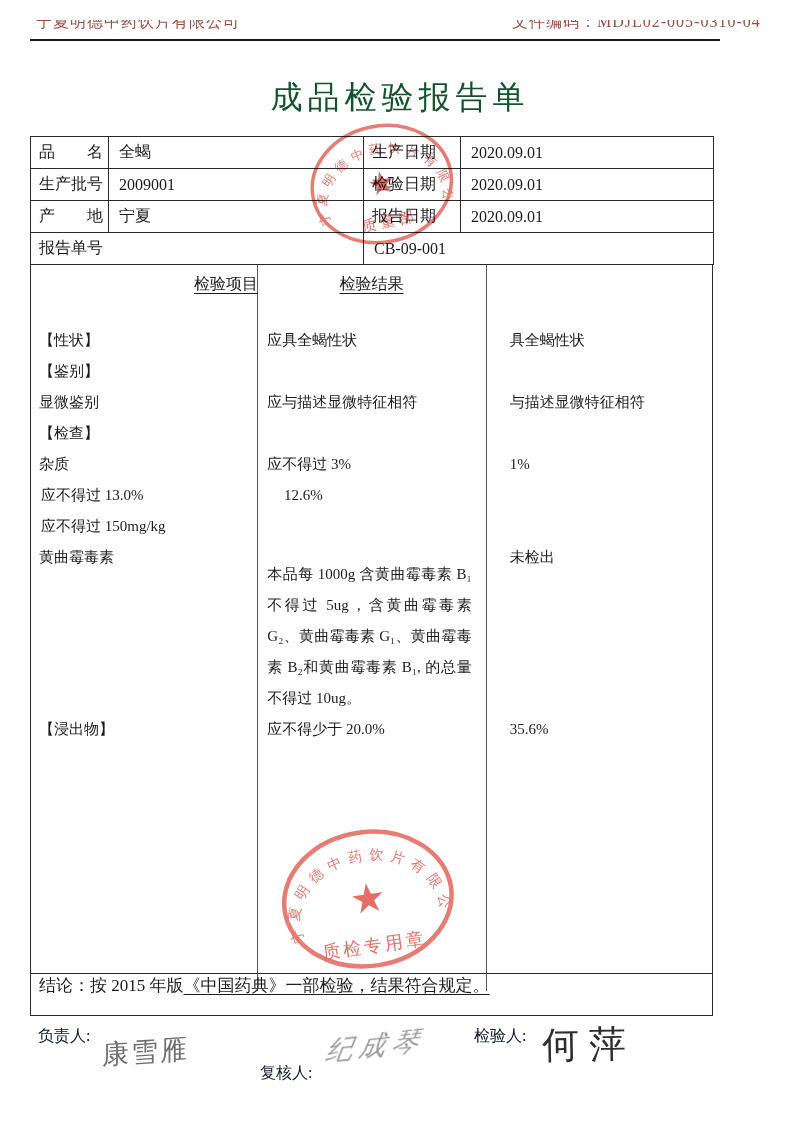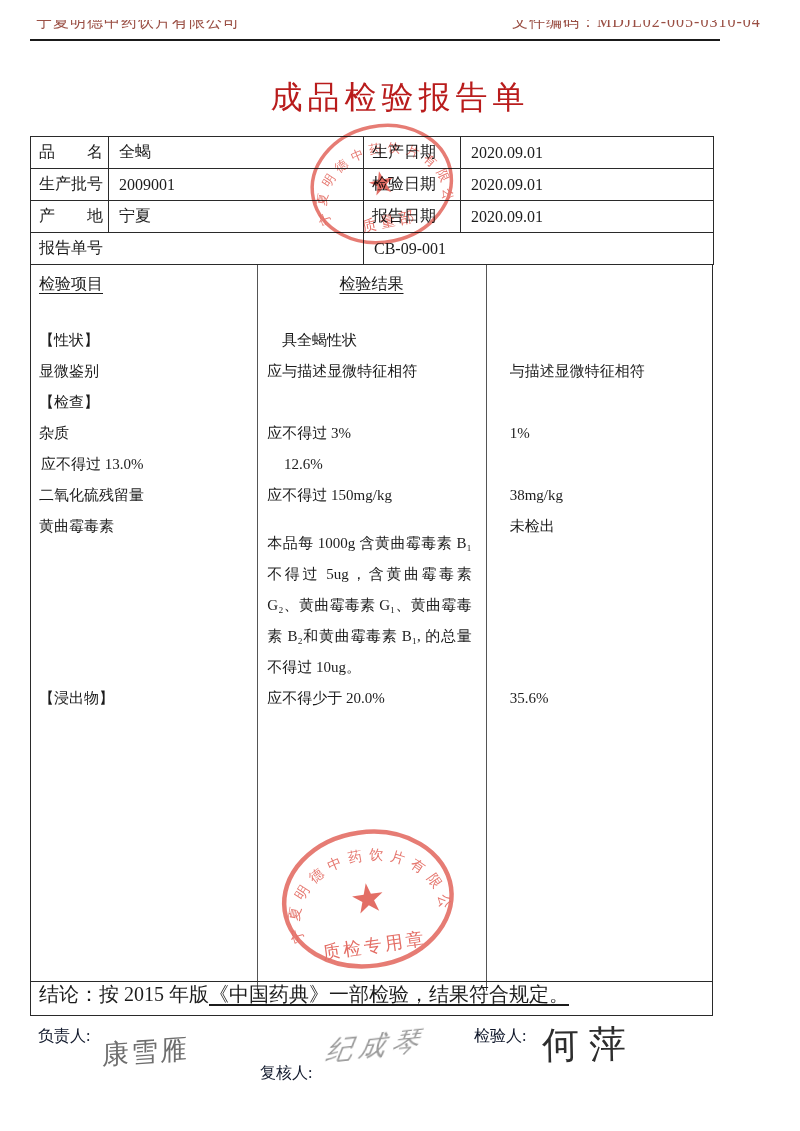--- a/index.html
+++ b/index.html
@@ -11,55 +11,55 @@
   .page-header { position:absolute; left:0; top:0; width:800px; height:42px; }
   .clip-line { position:absolute; top:20px; height:13px; overflow:hidden; }
   .clip-line > span { display:block; margin-top:-9px; font-size:16px; line-height:22px;
                       color:#9a4f44; letter-spacing:1px; white-space:nowrap; }
   .clip-left  { left:36px; }
   .clip-right { left:512px; }
   .header-rule { position:absolute; left:30px; top:39px; width:690px; height:2px; background:#1a1a1a; }
 
   
   .report-title { position:absolute; left:0; top:76px; width:800px; text-align:center;
-                  font-size:32px; letter-spacing:5px; color:#b91c1c; }
+                  font-size:32px; letter-spacing:5px; color:#14532d; }
 
   
   .info-table { position:absolute; left:30px; top:136px; width:683px; border-collapse:collapse; table-layout:fixed; }
   .info-table td { border:1px solid #2a2a2a; height:32px; font-size:16px; padding:0 0 0 10px;
                    vertical-align:middle; white-space:nowrap; overflow:hidden; }
   .info-table col.c1 { width:78px; }
   .info-table col.c2 { width:255px; }
   .info-table col.c3 { width:97px; }
   .info-table col.c4 { width:253px; }
   .info-table td.lbl { padding-left:8px;font-family:Liberation Serif, serif; }
 
   
   .main-table { position:absolute; left:30px; top:264px; width:683px; height:752px;
                 border:1.5px solid #2a2a2a; }
   .vline { position:absolute; top:0; width:1px; background:#555; height:726px; }
   .vline.v1 { left:226px; }
   .vline.v2 { left:455px; }
   .mt-header { position:absolute; left:0; top:0; width:100%; height:37px; display:flex; }
   .mt-header .hc { font-size:16px; padding-top:9px; }
   .mt-header .hc span { text-decoration:underline; text-underline-offset:4px; }
-  .hc.h1 { width:227px; padding-left:8px; }
+  .hc.h1 { width:227px; padding-left:8px;text-align:right; }
   .hc.h2 { width:229px; text-align:center; }
   .hc.h3 { width:227px; text-align:center; }
   .mt-body { position:absolute; left:0; top:37px; width:100%; }
   .mt-row { display:flex; align-items:flex-start; }
   .mt-row .c { font-size:15px; line-height:31px; min-height:31px; }
   .c.c1 { width:227px; padding-left:8px; }
   .c.c2 { width:229px; padding:0 14px 0 10px; }
   .c.c3 { width:227px; padding-left:24px; }
   .mt-row.first { margin-top:23px;align-items:center; }
   .c.justify { text-align:justify;margin-top:17px; }
   
-  .conclusion { position:absolute; left:0; bottom:8px; width:100%; height:26px;
-                border-top:1.5px solid #2a2a2a; font-size:20px; line-height:24px;
+  .conclusion { position:absolute; left:0; bottom:16px; width:100%; height:26px;
+                border-top:1.5px solid #2a2a2a; font-size:17px; line-height:24px;
                 padding-left:8px; white-space:nowrap; }
   .conclusion .u { text-decoration:underline; text-underline-offset:3px; }
 
   
   .stamp { position:absolute; mix-blend-mode:multiply; opacity:0.88; }
   .stamp-top    { left:306px; top:120px; transform:rotate(-12deg); }
   .stamp-bottom { left:278px; top:826px; transform:rotate(-8deg); }
 
   
   .footer { position:absolute; left:0; top:1020px; width:800px; height:70px; }
@@ -130,21 +130,27 @@
     <div class="vline v2"></div>
 
     <div class="mt-header">
       <div class="hc h1"><span>检验项目</span></div>
       <div class="hc h3"><span>检验结果</span></div>
     </div>
 
     <div class="mt-body">
       <div class="mt-row first">
         <div class="c c1">【性状】</div>
+        <div class="c c2">应具全蝎性状</div>
         <div class="c c3">具全蝎性状</div>
+      </div>
+      <div class="mt-row">
+        <div class="c c1">【鉴别】</div>
+        <div class="c c2"></div>
+        <div class="c c3"></div>
       </div>
       <div class="mt-row">
         <div class="c c1">显微鉴别</div>
         <div class="c c2">应与描述显微特征相符</div>
         <div class="c c3">与描述显微特征相符</div>
       </div>
       <div class="mt-row">
         <div class="c c1">【检查】</div>
         <div class="c c2"></div>
         <div class="c c3"></div>
@@ -152,23 +158,21 @@
       <div class="mt-row">
         <div class="c c1">杂质</div>
         <div class="c c2">应不得过 3%</div>
         <div class="c c3">1%</div>
       </div>
       <div class="mt-row">
         <div class="c c2">应不得过 13.0%</div>
         <div class="c c3">12.6%</div>
       </div>
       <div class="mt-row">
-        <div class="c c1">二氧化硫残留量</div>
         <div class="c c2">应不得过 150mg/kg</div>
-        <div class="c c3">38mg/kg</div>
       </div>
       <div class="mt-row">
         <div class="c c1">黄曲霉毒素</div>
         <div class="c c2 justify">本品每 1000g 含黄曲霉毒素 B₁不得过 5ug，含黄曲霉毒素 G₂、黄曲霉毒素 G₁、黄曲霉毒素 B₂和黄曲霉毒素 B₁, 的总量不得过 10ug。</div>
         <div class="c c3">未检出</div>
       </div>
       <div class="mt-row">
         <div class="c c1">【浸出物】</div>
         <div class="c c2">应不得少于 20.0%</div>
         <div class="c c3">35.6%</div>

